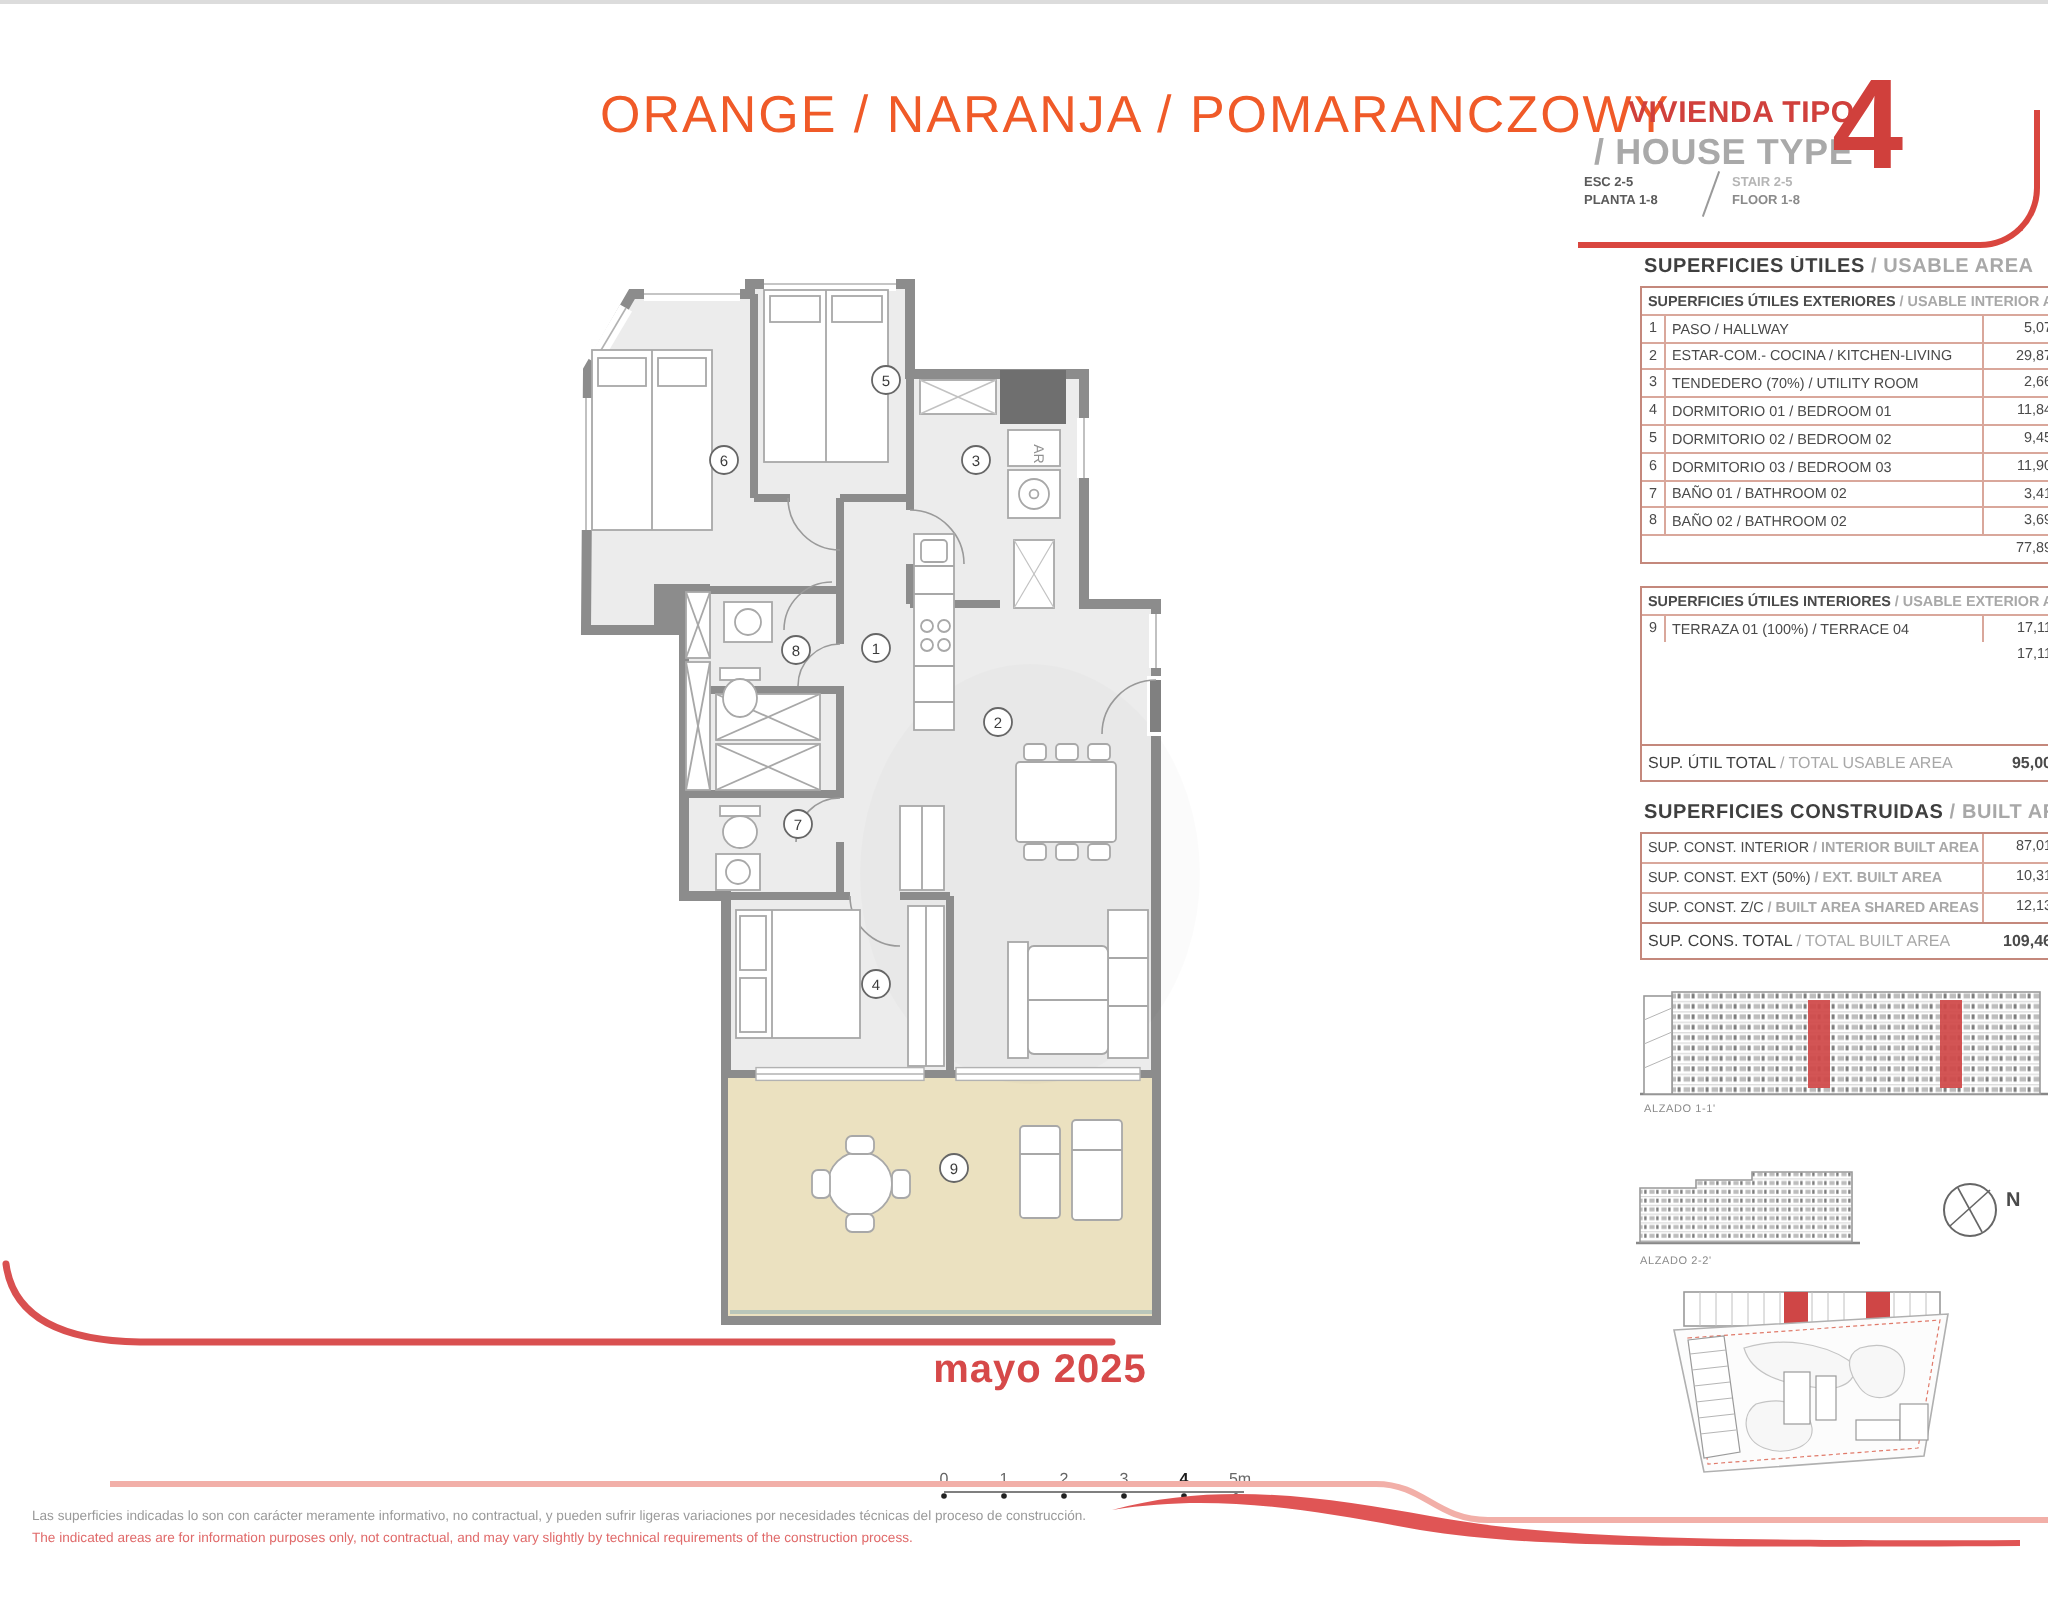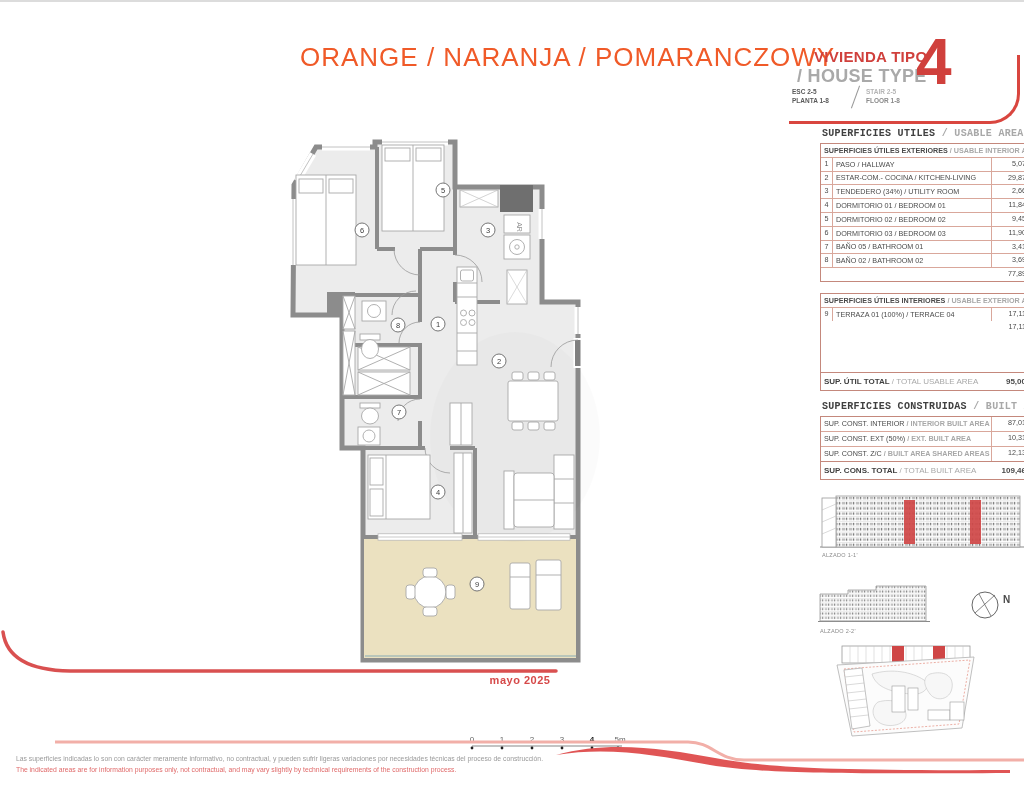--- a/index.html
+++ b/index.html
@@ -12,41 +12,41 @@
   .vt-en{left:797px;top:64px;font-size:18px;font-weight:bold;color:#a9a9a9;letter-spacing:.3px;}
   .big-num{left:916px;top:28px;font-size:64px;font-weight:bold;color:#d0403c;line-height:64px;}
   .esc-block{left:792px;top:85px;font-size:6.5px;font-weight:bold;color:#5a5a5a;line-height:9px;}
   .stair-block{left:866px;top:85px;font-size:6.5px;font-weight:bold;line-height:9px;}
   .stair-block .lt{color:#b5b5b5;} .stair-block .dk{color:#8a8a8a;}
   .hdr-slash{left:855px;top:83px;width:1px;height:24px;background:#9a9a9a;transform:rotate(20deg);}
   .red-bracket{left:789px;top:53px;width:228px;height:66px;border-right:3.5px solid #d9463f;
                border-bottom:3.5px solid #d9463f;border-bottom-right-radius:30px;}
   
   .panel{left:820px;top:126px;width:204px;overflow:hidden;}
-  .sec-title{font-size:10px;font-weight:bold;letter-spacing:.3px;white-space:nowrap;margin:0 0 4px 2px;font-family:Liberation Mono, monospace;}
+  .sec-title{font-size:10px;font-weight:bold;letter-spacing:.3px;white-space:nowrap;margin:0 0 4px 2px;}
   .sec-title .es{color:#3f3f3f;} .sec-title .en{color:#a8a8a8;}
   .tbl{width:208px;border:1px solid #c4887c;font-size:7.2px;color:#4a4a4a;}
   .t-row{display:flex;align-items:center;height:12.8px;border-top:.6px solid #d9a79b;white-space:nowrap;overflow:hidden;}
   .t-row:first-child{border-top:none;}
   .t-hdr{font-weight:bold;}
   .t-hdr .en{color:#a8a8a8;font-weight:bold;}
   .c-num{width:11px;text-align:center;border-right:.6px solid #d9a79b;flex:none;align-self:stretch;line-height:12.8px;}
   .c-name{flex:1;padding-left:3px;overflow:hidden;}
   .c-val{width:34px;text-align:right;padding-right:3px;border-left:.6px solid #d9a79b;flex:none;align-self:stretch;line-height:12.8px;}
   .c-val.noline{border-left:none;}
   .lblrow .es{font-weight:normal;color:#4a4a4a;} .lblrow .en{color:#a8a8a8;font-weight:bold;}
   .box2{display:flex;flex-direction:column;height:96px;}
   .spacer{flex:1;}
   .grand{border-top:.8px solid #c4887c;height:17px;display:flex;align-items:center;font-size:8px;}
-  .grand .es{font-weight:bold;color:#3f3f3f;} .grand .en{color:#a8a8a8;}
+  .grand .es{font-weight:normal;color:#3f3f3f;} .grand .en{color:#a8a8a8;}
   .grand .c-val{font-weight:bold;font-size:8px;border-left:none;line-height:17px;}
   .tbl3 .t-row{height:14px;line-height:14px;}
   .small-cap{font-size:5.5px;color:#8a8a8a;letter-spacing:.3px;}
   
-  .mayo{left:440px;top:672px;width:160px;text-align:center;font-size:11px;font-weight:bold;color:#d64949;letter-spacing:.5px;}
+  .mayo{left:440px;top:672px;width:160px;text-align:center;font-size:20px;font-weight:bold;color:#d64949;letter-spacing:.5px;}
   .disc{left:16px;top:752px;width:545px;font-size:6.8px;line-height:9px;}
   .disc .es{color:#9a9a9a;} .disc .en{color:#e06a6a;margin-top:2px;}
   svg text{font-family:"Liberation Sans",sans-serif;}
 </style>
 </head>
 <body>
 
 <div class="page">
 
   <div class="abs main-title">ORANGE / NARANJA / POMARANCZOWY</div>
@@ -263,41 +263,41 @@
           <span class="c-name">PASO / HALLWAY</span>
           <span class="c-val">5,07</span>
         </div>
       <div class="t-row">
           <span class="c-num">2</span>
           <span class="c-name">ESTAR-COM.- COCINA / KITCHEN-LIVING</span>
           <span class="c-val">29,87</span>
         </div>
       <div class="t-row">
           <span class="c-num">3</span>
-          <span class="c-name">TENDEDERO (34%) / UTILITY ROOM</span>
+          <span class="c-name">TENDEDERO (70%) / UTILITY ROOM</span>
           <span class="c-val">2,66</span>
         </div>
       <div class="t-row">
           <span class="c-num">4</span>
           <span class="c-name">DORMITORIO 01 / BEDROOM 01</span>
           <span class="c-val">11,84</span>
         </div>
       <div class="t-row">
           <span class="c-num">5</span>
           <span class="c-name">DORMITORIO 02 / BEDROOM 02</span>
           <span class="c-val">9,45</span>
         </div>
       <div class="t-row">
           <span class="c-num">6</span>
           <span class="c-name">DORMITORIO 03 / BEDROOM 03</span>
           <span class="c-val">11,90</span>
         </div>
       <div class="t-row">
           <span class="c-num">7</span>
-          <span class="c-name">BAÑO 05 / BATHROOM 01</span>
+          <span class="c-name">BAÑO 01 / BATHROOM 02</span>
           <span class="c-val">3,41</span>
         </div>
       <div class="t-row">
           <span class="c-num">8</span>
           <span class="c-name">BAÑO 02 / BATHROOM 02</span>
           <span class="c-val">3,69</span>
         </div>
       <div class="t-row">
           <span class="c-name"></span>
           <span class="c-val noline">77,89</span>

